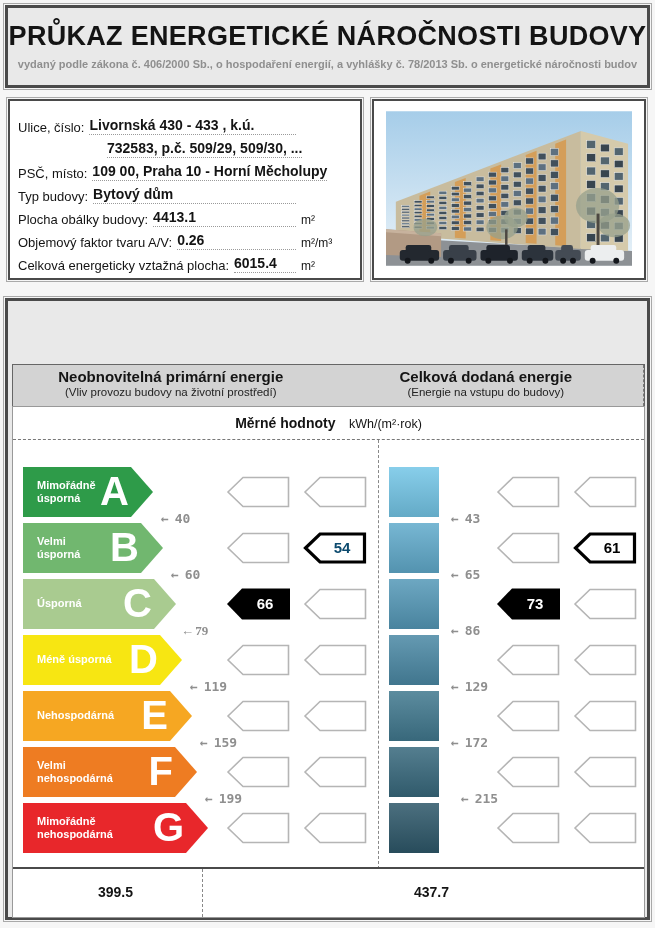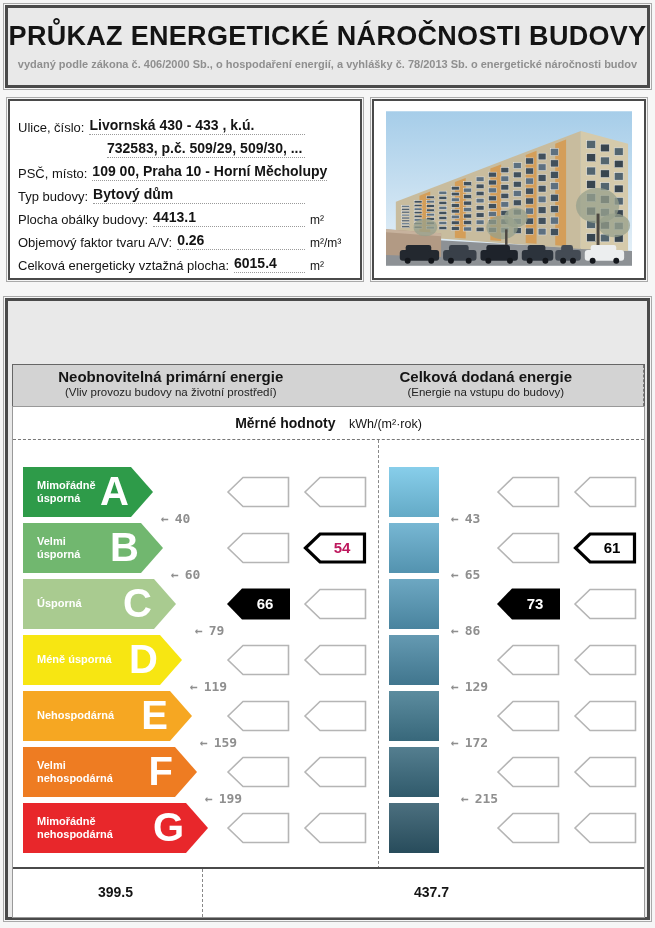--- a/index.html
+++ b/index.html
@@ -1,21 +1,21 @@
 <!DOCTYPE html>
 <html><head>
 <meta charset="utf-8">
 <style>
   html,body{margin:0;padding:0;background:#f6f6f6;font-family:"Liberation Sans",sans-serif;}
   .page{position:relative;width:655px;height:928px;background:#f6f6f6;overflow:hidden;}
   .dbox{border:3px solid #4a4a4a;outline:1px solid #a9a9a9;outline-offset:1px;background:#e9e9e9;box-sizing:border-box;}
   .header-box{position:absolute;left:5px;top:5px;width:645px;height:83px;text-align:center;}
   .h-title{margin-top:13px;font-size:27px;font-weight:bold;color:#141414;letter-spacing:.3px;}
   .h-sub{margin-top:6px;font-size:11px;font-weight:bold;color:#8f8f8f;}
-  .info-box{position:absolute;left:8px;top:99px;width:354px;height:181px;background:#fff;border:2px solid #4a4a4a;outline:1px solid #aaa;outline-offset:1px;box-sizing:border-box;padding:11px 8px 4px 8px;}
+  .info-box{position:absolute;left:8px;top:99px;width:354px;height:181px;background:#fff;border:2px solid #4a4a4a;outline:1px solid #aaa;outline-offset:1px;box-sizing:border-box;padding:11px 17px 4px 8px;}
   .info-row{display:flex;align-items:flex-end;font-size:13px;height:23px;color:#141414;}
   .info-row .lbl{white-space:nowrap;padding-right:5px;}
   .info-row .val{font-weight:bold;font-size:14px;flex:1;border-bottom:1px dotted #9a9a9a;white-space:nowrap;line-height:17px;}
   .info-row .unit{font-size:12px;padding-left:5px;width:42px;}
   .info-row.indent .val{margin-left:84px;}
   .photo-box{position:absolute;left:372px;top:99px;width:274px;height:181px;background:#fff;border:2px solid #4a4a4a;outline:1px solid #aaa;outline-offset:1px;box-sizing:border-box;padding:10px 12px;}
   .main-box{position:absolute;left:5px;top:298px;width:645px;height:622px;}
   .m-title{text-align:center;margin-top:17px;font-size:24px;font-weight:bold;color:#141414;}
   .col-headers{position:absolute;left:4px;top:63px;width:631px;height:41px;background:#d3d3d3;border:1px solid #666;display:flex;box-sizing:content-box;}
   .col-h{width:50%;text-align:center;padding-top:3px;box-sizing:border-box;}
@@ -330,35 +330,35 @@
             <div class="cls-letter" style="right: 24px;">B</div>
           </div>
           <div class="thr" style="left: 158px; top: 127px;">60</div>
           <div class="thr" style="left: 438px; top: 127px;">65</div>
           <div class="bbar" style="top: 83px; background: linear-gradient(rgba(255, 255, 255, 0.14), rgba(0, 0, 0, 0.14)), rgb(97, 171, 204);"></div>
           <div class="ind" style="left: 213px; top: 91px;"><svg width="65" height="34" viewBox="0 0 65 34">
               <polygon points="2,17 17,2.5 62.5,2.5 62.5,31.5 17,31.5" fill="#ffffff" stroke="#b5b5b5" stroke-width="1.6"></polygon>
             </svg></div>
           <div class="ind" style="left: 290px; top: 91px;"><svg width="65" height="34" viewBox="0 0 65 34">
               <polygon points="2.5,17 17,3 61.5,3 61.5,31 17,31" fill="#ffffff" stroke="#000" stroke-width="3.2"></polygon>
-            </svg><span class="num" style="color: #be185d;">54</span></div>
+            </svg><span class="num" style="color: #0c4a6e;">54</span></div>
           <div class="ind" style="left: 483px; top: 91px;"><svg width="65" height="34" viewBox="0 0 65 34">
               <polygon points="2,17 17,2.5 62.5,2.5 62.5,31.5 17,31.5" fill="#ffffff" stroke="#b5b5b5" stroke-width="1.6"></polygon>
             </svg></div>
           <div class="ind" style="left: 560px; top: 91px;"><svg width="65" height="34" viewBox="0 0 65 34">
               <polygon points="2.5,17 17,3 61.5,3 61.5,31 17,31" fill="#ffffff" stroke="#000" stroke-width="3.2"></polygon>
             </svg><span class="num" style="color: rgb(0, 0, 0);">61</span></div>
           <div class="cls-arrow" style="top: 139px; width: 153px;">
             <svg width="153" height="50">
               <polygon points="0,0 131,0 153,25 131,50 0,50" fill="#a9cb90"></polygon>
             </svg>
             <div class="cls-label">Úsporná</div>
             <div class="cls-letter" style="right: 24px;">C</div>
           </div>
-          <div class="thr" style="left: 182px; top: 183px;">79</div>
+          <div class="thr" style="left: 168px; top: 183px; font-family: Liberation Serif, serif;">79</div>
           <div class="thr" style="left: 438px; top: 183px;">86</div>
           <div class="bbar" style="top: 139px; background: linear-gradient(rgba(255, 255, 255, 0.14), rgba(0, 0, 0, 0.14)), rgb(85, 153, 184);"></div>
           <div class="ind" style="left: 213px; top: 147px;"><svg width="65" height="34" viewBox="0 0 65 34">
               <polygon points="1,17 16,1.5 64,1.5 64,32.5 16,32.5" fill="#000"></polygon>
             </svg><span class="num" style="color: rgb(255, 255, 255);">66</span></div>
           <div class="ind" style="left: 290px; top: 147px;"><svg width="65" height="34" viewBox="0 0 65 34">
               <polygon points="2,17 17,2.5 62.5,2.5 62.5,31.5 17,31.5" fill="#ffffff" stroke="#b5b5b5" stroke-width="1.6"></polygon>
             </svg></div>
           <div class="ind" style="left: 483px; top: 147px;"><svg width="65" height="34" viewBox="0 0 65 34">
               <polygon points="1,17 16,1.5 64,1.5 64,32.5 16,32.5" fill="#000"></polygon>

